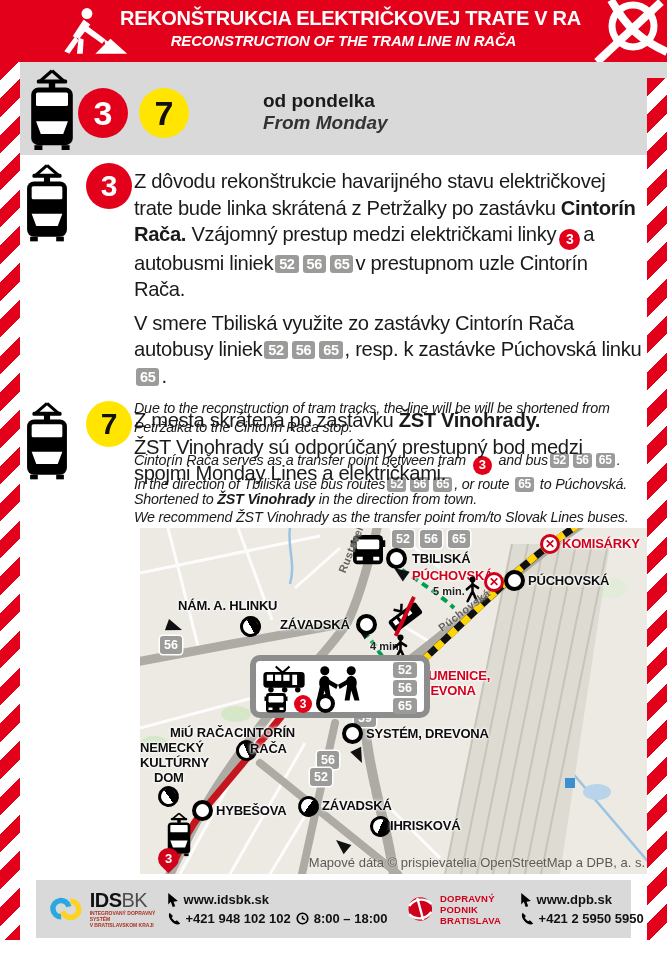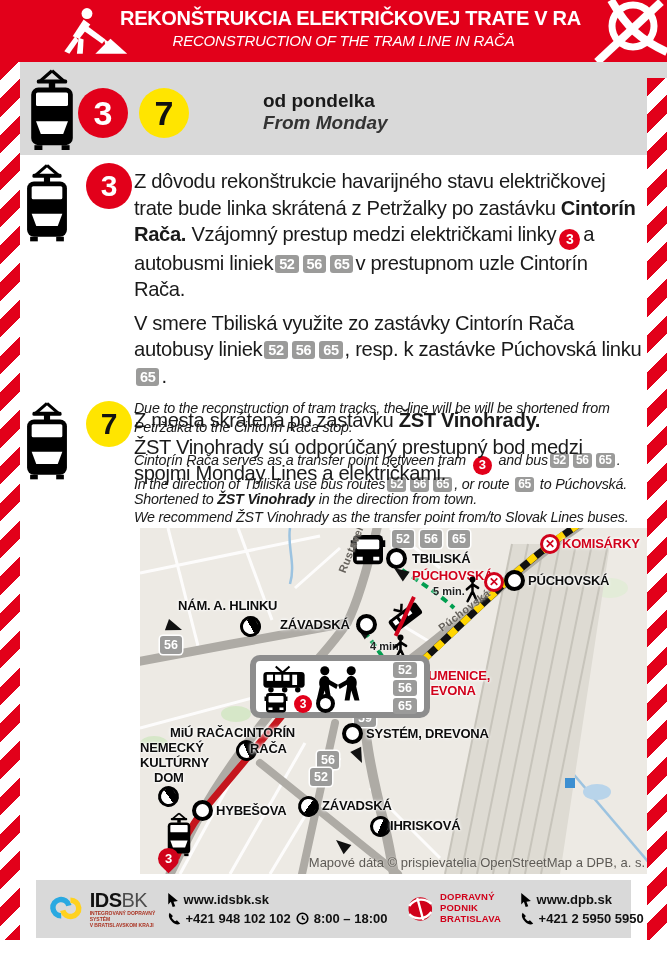--- a/index.html
+++ b/index.html
@@ -8,21 +8,21 @@
   
   .stripe{position:absolute;background:repeating-linear-gradient(135deg,#e2001a 0 13px,#fff 13px 26px);}
   .stripe-left{left:0;top:62px;width:20px;height:878px;}
   .stripe-right{right:0;top:78px;width:20px;height:862px;}
   .stripe-bottom{left:0;bottom:0;width:667px;height:21px;
         background:repeating-linear-gradient(135deg,#e2001a 0 17px,#fff 17px 34px);}
   
   .header{position:absolute;left:0;top:0;width:667px;height:62px;background:#e2001a;}
   .header-text{position:absolute;left:120px;right:100px;top:7px;text-align:center;color:#fff;}
   .header-title{font-size:20px;font-weight:bold;letter-spacing:-.3px;white-space:nowrap;}
-  .header-sub{font-size:15px;font-style:italic;font-weight:normal;margin-top:2px;letter-spacing:-.2px;}
+  .header-sub{font-size:15px;font-style:italic;font-weight:bold;margin-top:2px;letter-spacing:-.2px;}
   .roadworks{position:absolute;left:52px;top:6px;}
   .corner{position:absolute;top:0;right:0;width:86px;height:80px;background:#e2001a;
         clip-path:polygon(0 0,100% 0,100% 100%,42% 77.5%,0 77.5%);}
   
   .band{position:absolute;left:20px;top:62px;width:647px;height:93px;background:#d9d9d9;}
   .band .tram{position:absolute;left:8px;top:6px;}
   .circle{border-radius:50%;display:flex;align-items:center;justify-content:center;font-weight:bold;}
   .c3{background:#e2001a;color:#fff;}
   .c7{background:#ffe500;color:#111;}
   .band .c3{position:absolute;left:58px;top:26px;width:50px;height:50px;font-size:34px;}
@@ -71,21 +71,21 @@
   .tbox .rc{position:absolute;margin:0;}
   .tbox .so{position:absolute;width:11px;height:11px;background:#fff;border:4px solid #000;border-radius:50%;}
   .drop3{position:absolute;width:21px;height:21px;background:#d0021b;border-radius:50% 50% 50% 0;
       transform:rotate(-45deg);display:flex;align-items:center;justify-content:center;}
   .drop3 span{transform:rotate(45deg);color:#fff;font-weight:bold;font-size:13px;}
   .attrib{position:absolute;right:5px;bottom:4px;font-size:13px;color:#5d5a55;
       text-shadow:0 0 2px #edeae4;}
   
   .footer{position:absolute;left:36px;top:880px;width:595px;height:58px;background:#d9d9d9;
       display:flex;align-items:center;padding:0 12px;box-sizing:border-box;gap:10px;}
-  .flogo{display:flex;align-items:flex-start;gap:6px;}
+  .flogo{display:flex;align-items:center;gap:6px;}
   .idsbk-name{font-size:20px;letter-spacing:-.5px;line-height:18px;}
   .idsbk-name .n1{font-weight:bold;color:#111;}
   .idsbk-name .n2{font-weight:normal;color:#4d4d4d;}
   .idsbk-sub{font-size:5px;line-height:6px;font-weight:bold;color:#a32;margin-top:1px;}
   .contact{font-size:13px;font-weight:bold;color:#111;line-height:19px;white-space:nowrap;}
   .contact .row{display:flex;align-items:center;gap:5px;}
   .dpb-name{font-size:9.5px;line-height:11px;font-weight:bold;color:#d0021b;letter-spacing:.2px;}
   .ic{display:inline-block;}
   .spacer{flex:1;}
 </style>

